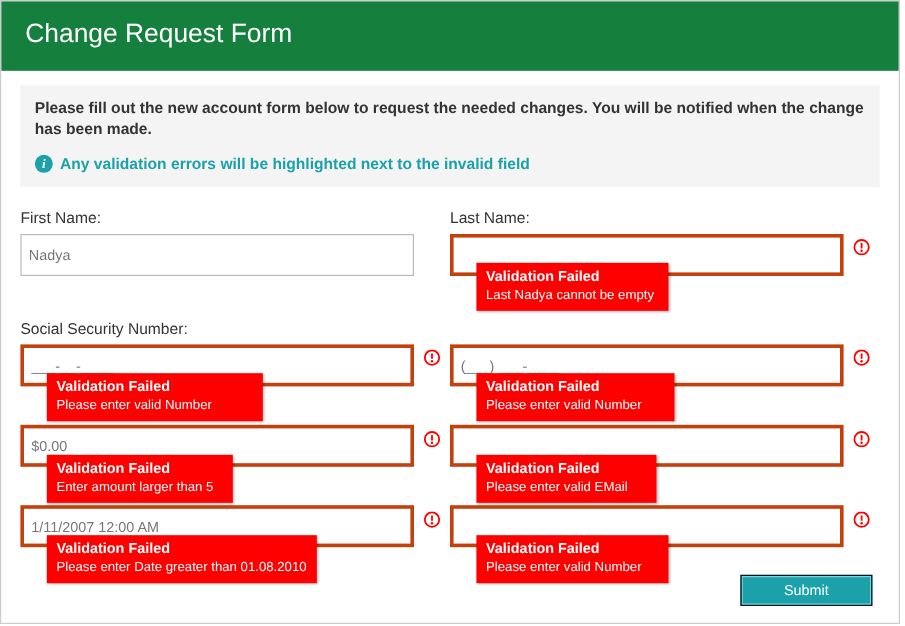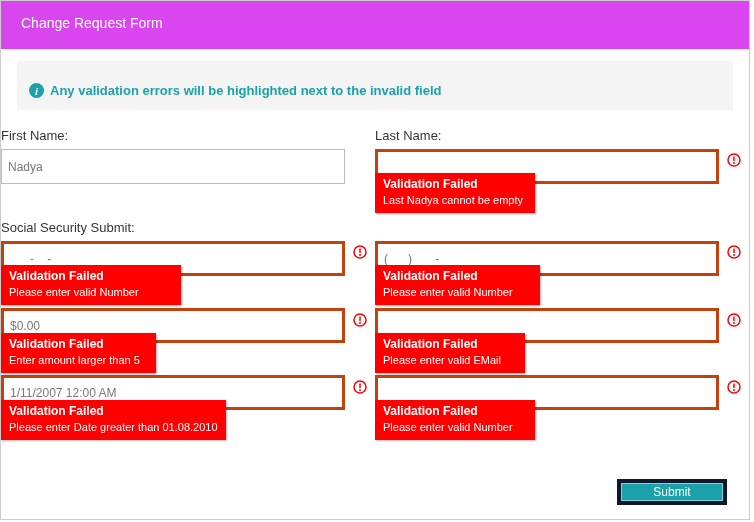--- a/index.html
+++ b/index.html
@@ -13,24 +13,24 @@
   }
   .container {
     border: 1px solid #ccc;
     width: 750px;
     margin: 0;
     position: relative;
     height: 520px;
     overflow: hidden;
   }
   .header {
-    background: #d946ef;
+    background: #15803d;
     color: #fff;
     padding: 14px 20px 18px 20px;
-    font-size: 14px;
+    font-size: 22px;
     font-weight: 300;
   }
   .instructions {
     background: #f4f4f4;
     margin: 12px 16px 10px 16px;
     padding: 10px 12px 12px 12px;
   }
   .instructions .main-text {
     font-weight: 600;
     color: #333;
@@ -52,21 +52,21 @@
     border-radius: 50%;
     background: #1ba1a9;
     color: #fff;
     font-size: 11px;
     font-style: italic;
     font-weight: bold;
     margin-right: 6px;
     font-family: Georgia, serif;
   }
   .form-area {
-    padding: 0 0;
+    padding: 0 16px;
     position: relative;
   }
   .row {
     display: flex;
     position: relative;
   }
   .col {
     flex: 1;
     padding-right: 30px;
     position: relative;
@@ -103,49 +103,51 @@
   .err-icon svg { display:block; }
   .tooltip {
     position: absolute;
     background: #f00;
     color: #fff;
     padding: 4px 8px 6px 8px;
     font-size: 11px;
     z-index: 5;
     line-height: 1.3;
     box-shadow: 1px 1px 2px rgba(0,0,0,0.3);
+    margin-left: 22px;
   }
   .tooltip .tt-head {
     font-weight: 700;
     font-size: 12px;
   }
   .tooltip .tt-msg {
     font-size: 11px;
   }
   .submit-btn {
     position: absolute;
     right: 22px;
     bottom: 14px;
     background: #1ba1a9;
     color: #fff;
-    border: 4px solid #0f172a;
+    border: 1px solid #0f172a;
     width: 110px;
     height: 26px;
     font-size: 12px;
     cursor: pointer;
     box-shadow: 0 0 0 1px #7fd4da inset;
   }
 </style>
 </head>
 <body>
 
 <div class="container">
   <div class="header">Change Request Form</div>
 
   <div class="instructions">
+    <div class="main-text">Please fill out the new account form below to request the needed changes. You will be notified when the change has been made.</div>
     <div class="hint">
       <span class="info-icon">i</span>
       <span>Any validation errors will be highlighted next to the invalid field</span>
     </div>
   </div>
 
   <div class="form-area">
 
     <div class="row">
       <div class="col">
@@ -164,21 +166,21 @@
         </span>
         <div class="tooltip" style="left:0; top:53px; width:160px;">
           <div class="tt-head">Validation Failed</div>
           <div class="tt-msg">Last Nadya cannot be empty</div>
         </div>
       </div>
     </div>
 
     <div class="row" style="margin-top:28px;">
       <div class="col">
-        <label class="field-label">Social Security Submit:</label>
+        <label class="field-label">Social Security Number:</label>
         <input class="text-input error" type="text" value="___-__-____" style="">
         <span class="err-icon" style="top:33px;">
           <svg width="14" height="14" viewBox="0 0 14 14">
               <circle cx="7" cy="7" r="6" fill="none" stroke="#f00" stroke-width="1.5"></circle>
               <line x1="7" y1="3.5" x2="7" y2="8" stroke="#f00" stroke-width="1.5"></line>
               <circle cx="7" cy="10" r="1" fill="#f00"></circle>
             </svg>
         </span>
         <div class="tooltip" style="left:0; top:53px; width:180px;">
           <div class="tt-head">Validation Failed</div>

